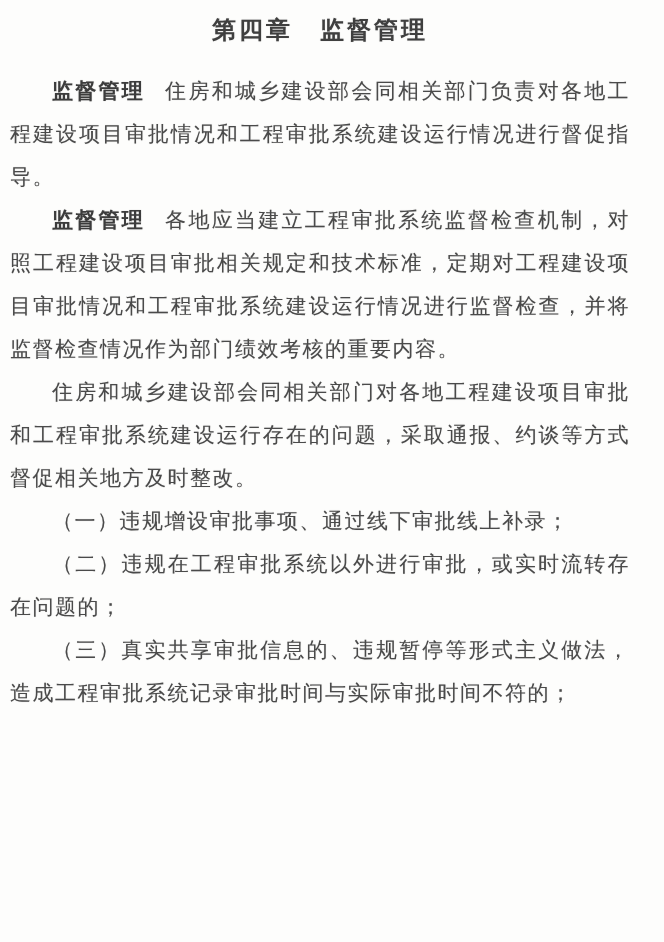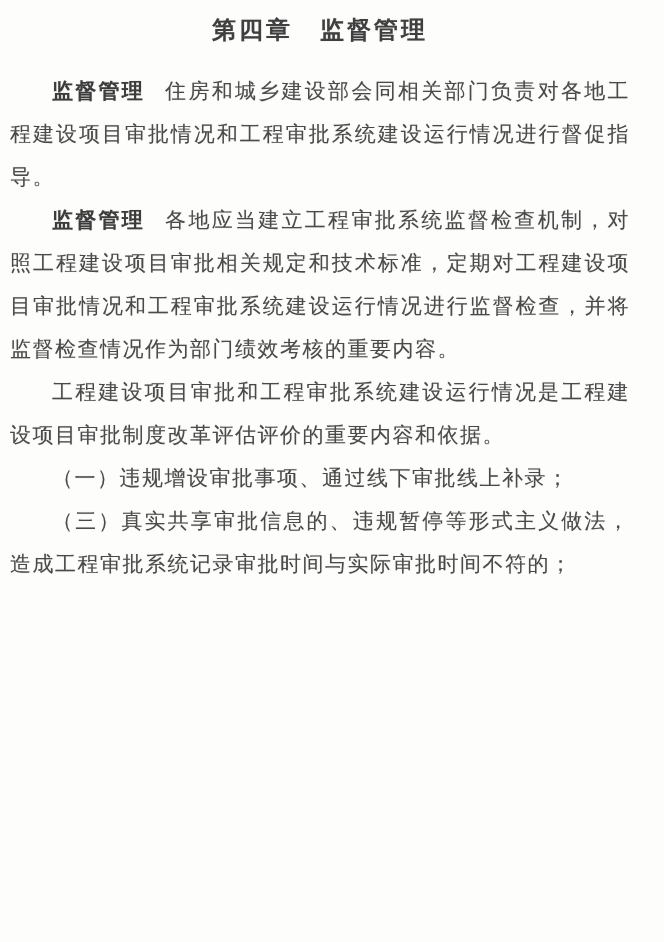--- a/index.html
+++ b/index.html
@@ -54,23 +54,24 @@
 <body>
 
 <div class="page">
 
   <h1 class="chapter-title">第四章　监督管理</h1>
 
   <p class="para"><b class="article-label">监督管理</b><span>住房和城乡建设部会同相关部门负责对各地工程建设项目审批情况和工程审批系统建设运行情况进行督促指导。</span></p>
 
   <p class="para"><b class="article-label">监督管理</b><span>各地应当建立工程审批系统监督检查机制，对照工程建设项目审批相关规定和技术标准，定期对工程建设项目审批情况和工程审批系统建设运行情况进行监督检查，并将监督检查情况作为部门绩效考核的重要内容。</span></p>
 
+  <p class="para"><b class="article-label"></b><span>住房和城乡建设部会同相关部门对各地工程建设项目审批和工程审批系统建设运行存在的问题，采取通报、约谈等方式督促相关地方及时整改。</span></p>
 
-  <p class="para"><b class="article-label"></b><span>工程建设项目审批和工程审批系统建设运行情况是工程建设项目审批制度改革评估评价的重要内容和依据。</span></p>
 
 
   <p class="para"><b class="article-label"></b><span>（一）违规增设审批事项、通过线下审批线上补录；</span></p>
 
+  <p class="para"><b class="article-label"></b><span>（二）违规在工程审批系统以外进行审批，或实时流转存在问题的；</span></p>
 
   <p class="para"><b class="article-label"></b><span>（三）真实共享审批信息的、违规暂停等形式主义做法，造成工程审批系统记录审批时间与实际审批时间不符的；</span></p>
 
 
 </div>
 
 </body></html>

